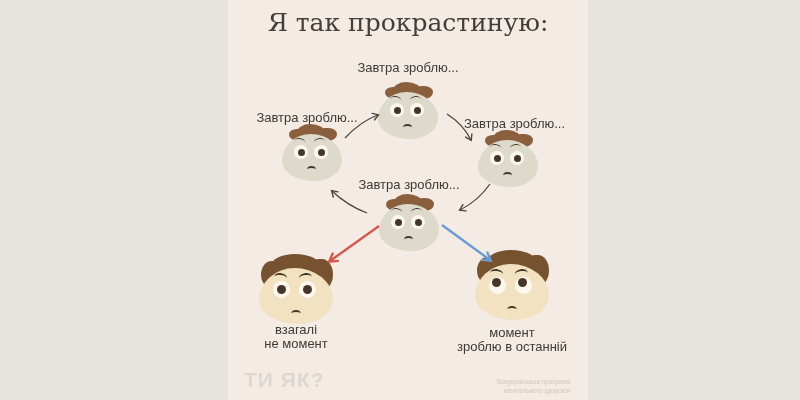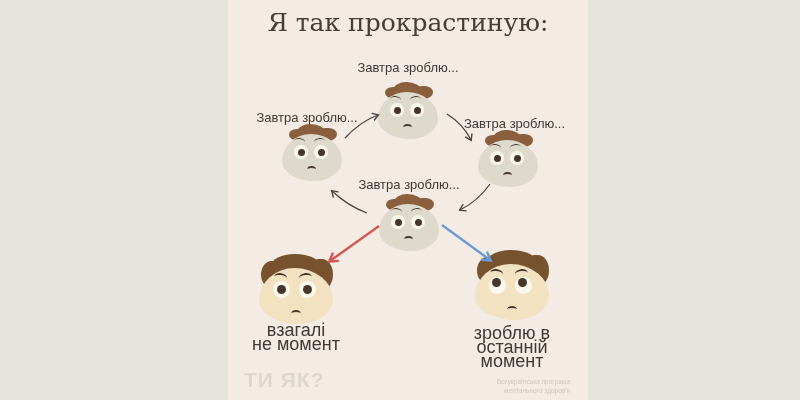--- a/index.html
+++ b/index.html
@@ -9,21 +9,21 @@
 
   #title{position:absolute;left:228px;top:8px;width:360px;text-align:center;
          font-family:"DejaVu Serif","Liberation Serif",serif;font-size:25px;color:#443d38;}
 
   .cycle-label{position:absolute;font-size:13px;color:#3f3a35;text-align:center;white-space:nowrap;}
   #label-top{left:318px;top:60px;width:180px;}
   #label-left{left:252px;top:110px;width:110px;}
   #label-right{left:457px;top:116px;width:115px;}
   #label-middle{left:350px;top:177px;width:118px;}
 
-  .outcome-text{position:absolute;font-size:18px;color:#3f3a35;text-align:center;line-height:14px;}
+  .outcome-text{position:absolute;font-size:13px;color:#3f3a35;text-align:center;line-height:14px;}
   #text-never{left:236px;top:323px;width:120px;}
   #text-last{left:436px;top:326px;width:152px;}
 
   
   .face{position:absolute;}
   .face div{position:absolute;}
   .f-small{width:64px;height:58px;}
   .f-large{width:80px;height:72px;}
 
   .f-small .head{left:2px;top:10px;width:60px;height:47px;background:#dedacb;
@@ -174,22 +174,22 @@
         <div class="pupil"></div>
       </div>
     <div class="mouth"></div>
   </div>
 
   <div id="text-never" class="outcome-text">
     <div>взагалі</div>
     <div>не момент</div>
   </div>
   <div id="text-last" class="outcome-text">
+    <div>момент</div>
     <div>зроблю в останній</div>
-    <div>момент</div>
   </div>
 
   <svg id="arrows" viewBox="0 0 800 400">
     <defs>
       <marker id="ah-dark" markerUnits="userSpaceOnUse" markerWidth="10" markerHeight="10" refX="6" refY="4.5" orient="auto">
         <path d="M1,1 L6.5,4.5 L1,8" fill="none" stroke-width="1.4" stroke-linecap="round" stroke="#4a443e"></path>
       </marker>
       <marker id="ah-red" markerUnits="userSpaceOnUse" markerWidth="14" markerHeight="14" refX="8.5" refY="6.5" orient="auto">
         <path d="M2,2 L9.5,6.5 L2,11" fill="none" stroke-width="2.4" stroke-linecap="round" stroke="#d4584f"></path>
       </marker>

